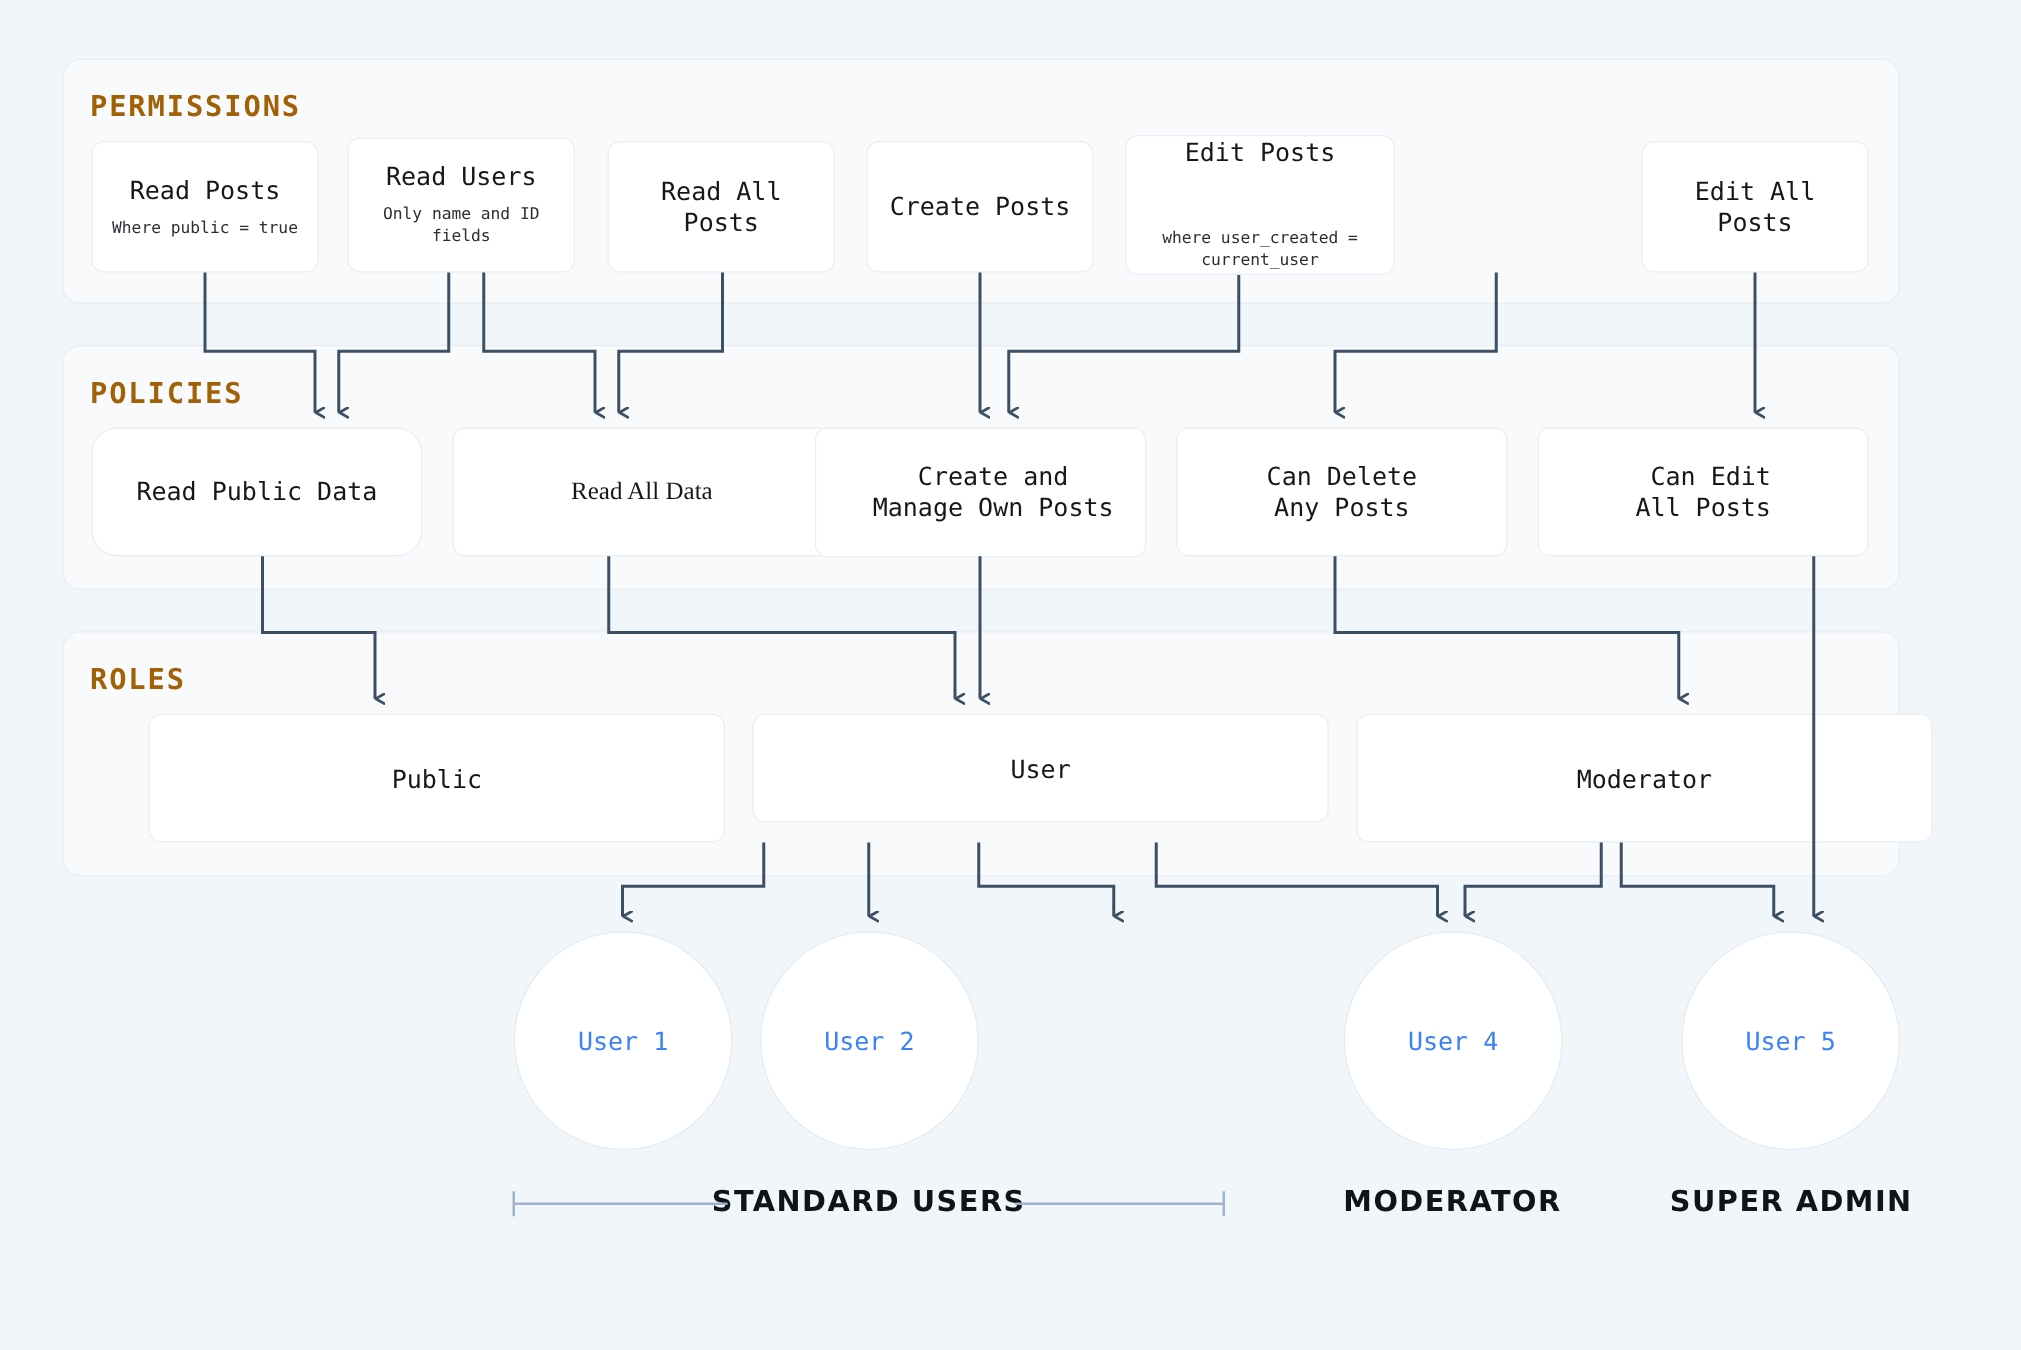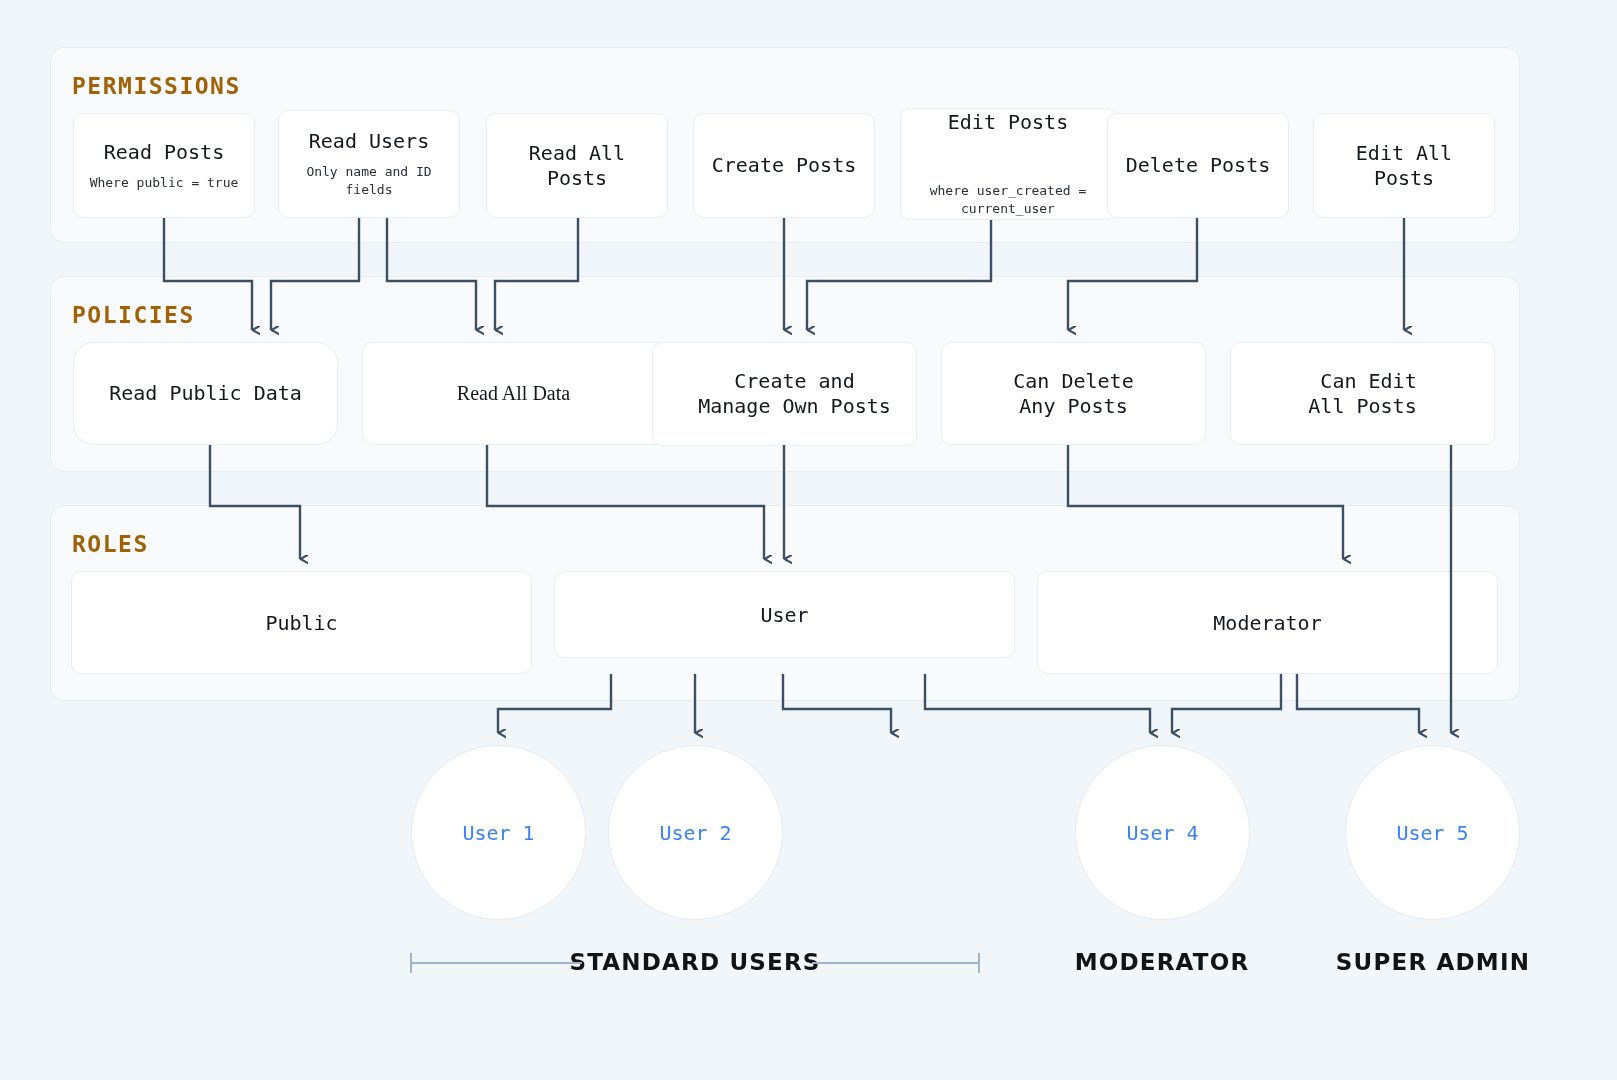--- a/index.html
+++ b/index.html
@@ -58,21 +58,21 @@
   }
 
   
   .role{
     position:absolute;
     background:#ffffff;
     border:1px solid #e8eef4;
     border-radius:10px;
     box-sizing:border-box;
     display:flex;align-items:center;justify-content:center;
-    font-size:20px;color:#14181d;
+    font-size:20px;color:#14181d;margin-left:48px;
   }
 
   
   .user{
     position:absolute;
     background:#ffffff;
     border:1px solid #e4ebf1;
     border-radius:50%;
     box-sizing:border-box;
     display:flex;align-items:center;justify-content:center;
@@ -118,23 +118,20 @@
   <div class="card" style="left:693px;top:113px;width:182px;height:105px;">
     <div class="t">Create Posts</div>
   </div>
 
   <div class="card" style="left:900px;top:108px;width:216px;height:112px;gap:38px;">
     <div class="t">Edit Posts</div>
     <div class="sub">where user_created =
 current_user</div>
   </div>
 
-  <div class="card" style="left:1107px;top:113px;width:182px;height:105px;">
-    <div class="t">Delete Posts</div>
-  </div>
 
   <div class="card" style="left:1313px;top:113px;width:182px;height:105px;">
     <div class="t">Edit All Posts</div>
   </div>
 
   <div class="panel" style="left:50px;top:276px;width:1470px;height:196px;"></div>
   <div class="panel-title" style="left:72px;top:302px;">POLICIES</div>
 
   <div class="card" style="left:73px;top:342px;width:265px;height:103px;border-radius:21px;">
     <div class="t">Read Public Data</div>

